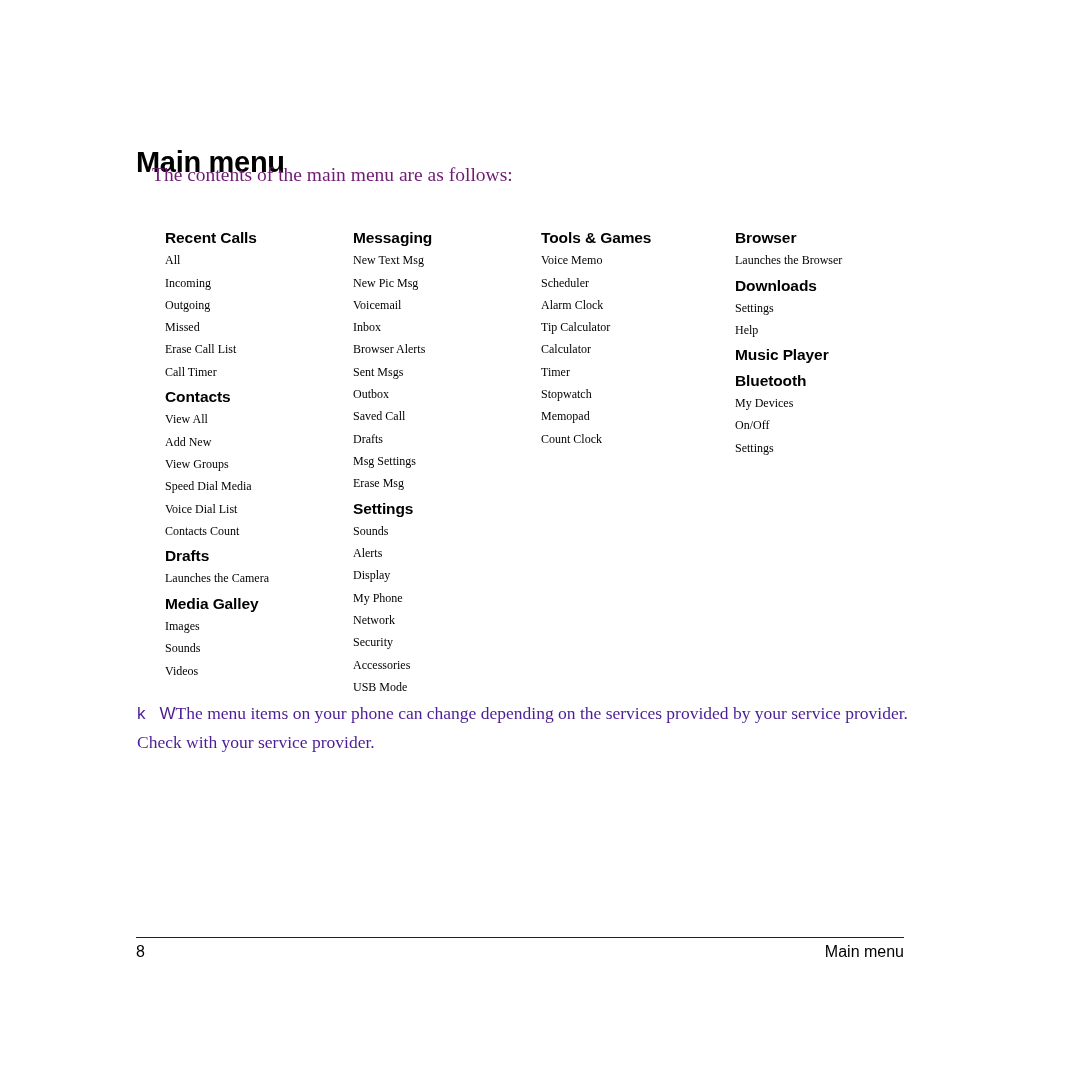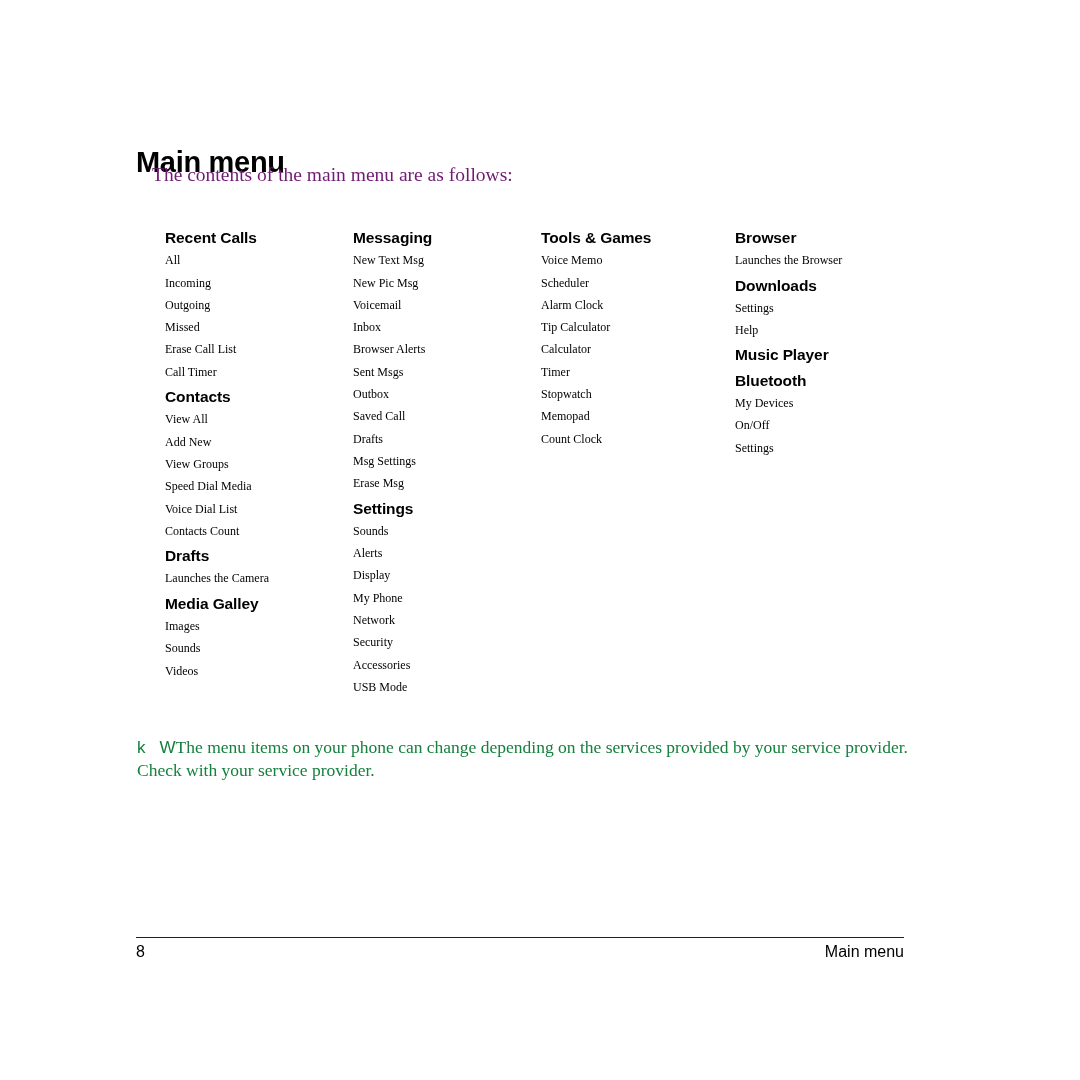--- a/index.html
+++ b/index.html
@@ -84,26 +84,26 @@
     font-size: 12px;
     line-height: 22.3px;
     color: #000;
     white-space: nowrap;
   }
 
   
   .note {
     position: absolute;
     left: 137px;
-    top: 736px;
+    top: 699px;
     width: 790px;
     font-family: "Liberation Serif", serif;
     font-size: 17.5px;
-    line-height: 23px;
-    color: #15803d;
+    line-height: 29px;
+    color: #4c1d95;
   }
   .note-mark {
     font-family: "Liberation Sans", sans-serif;
     font-size: 17px;
     font-weight: normal;
   }
   .note-mark-2 {
     font-family: "Liberation Sans", sans-serif;
     font-size: 17px;
     font-weight: normal;

